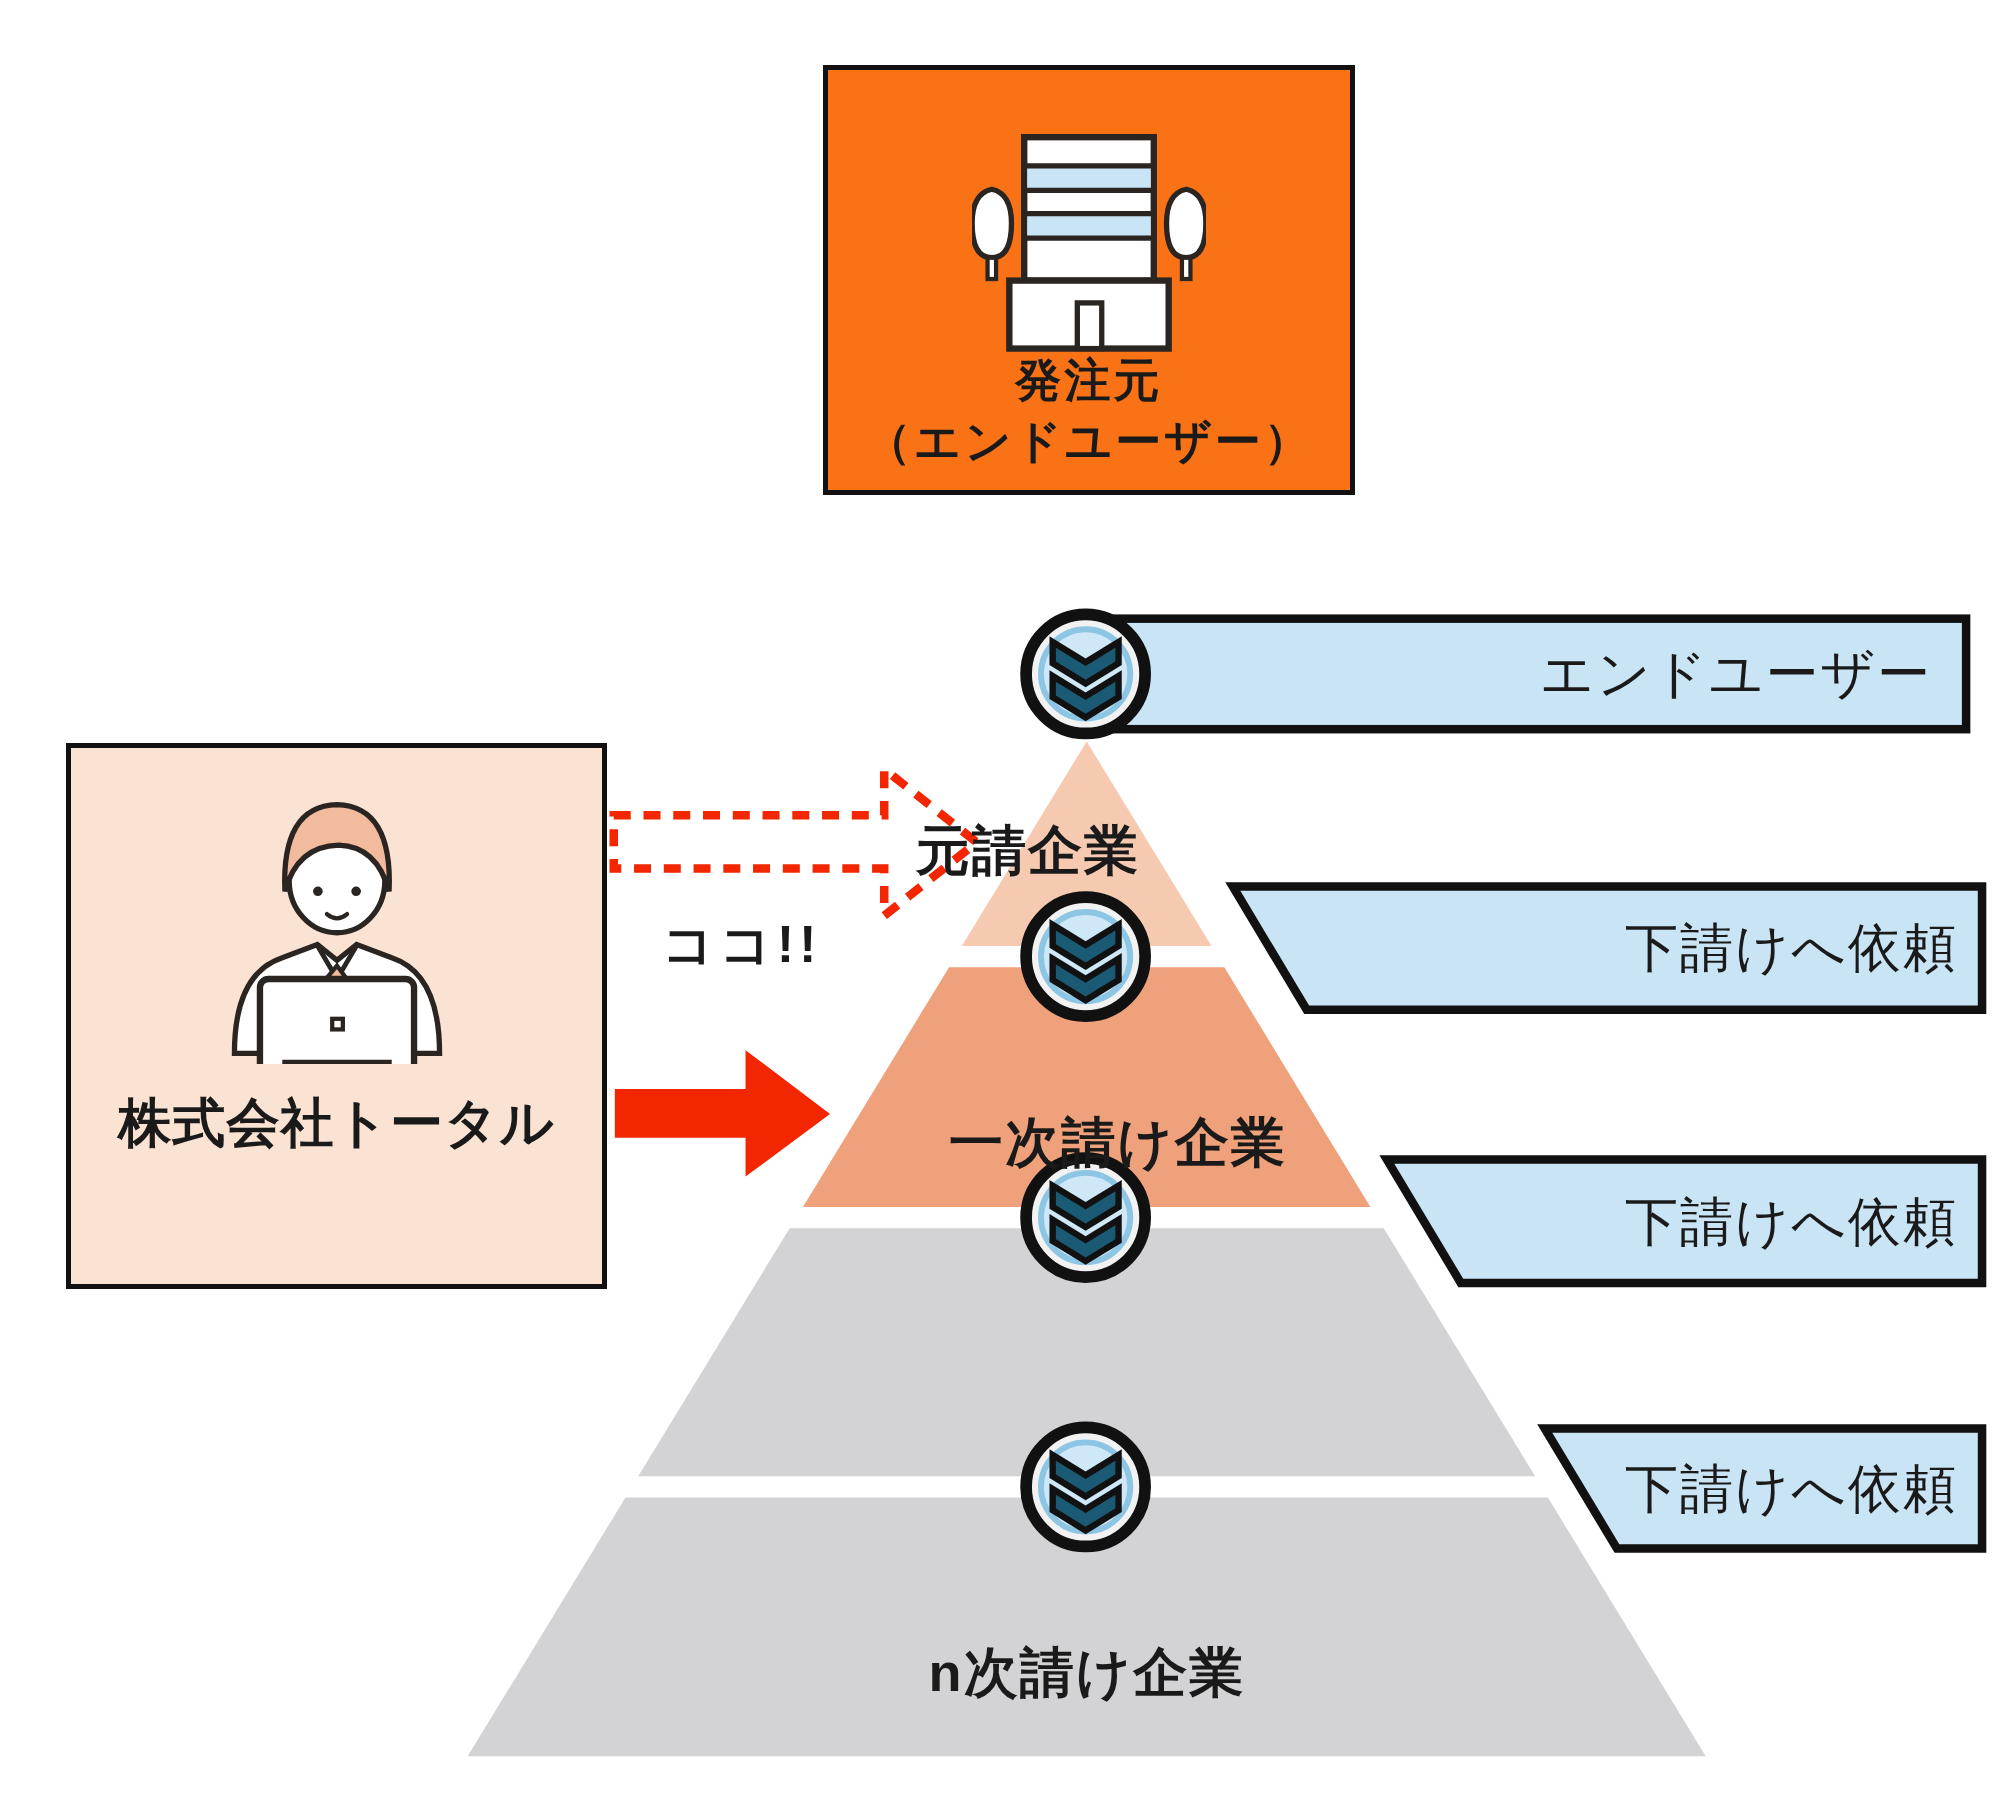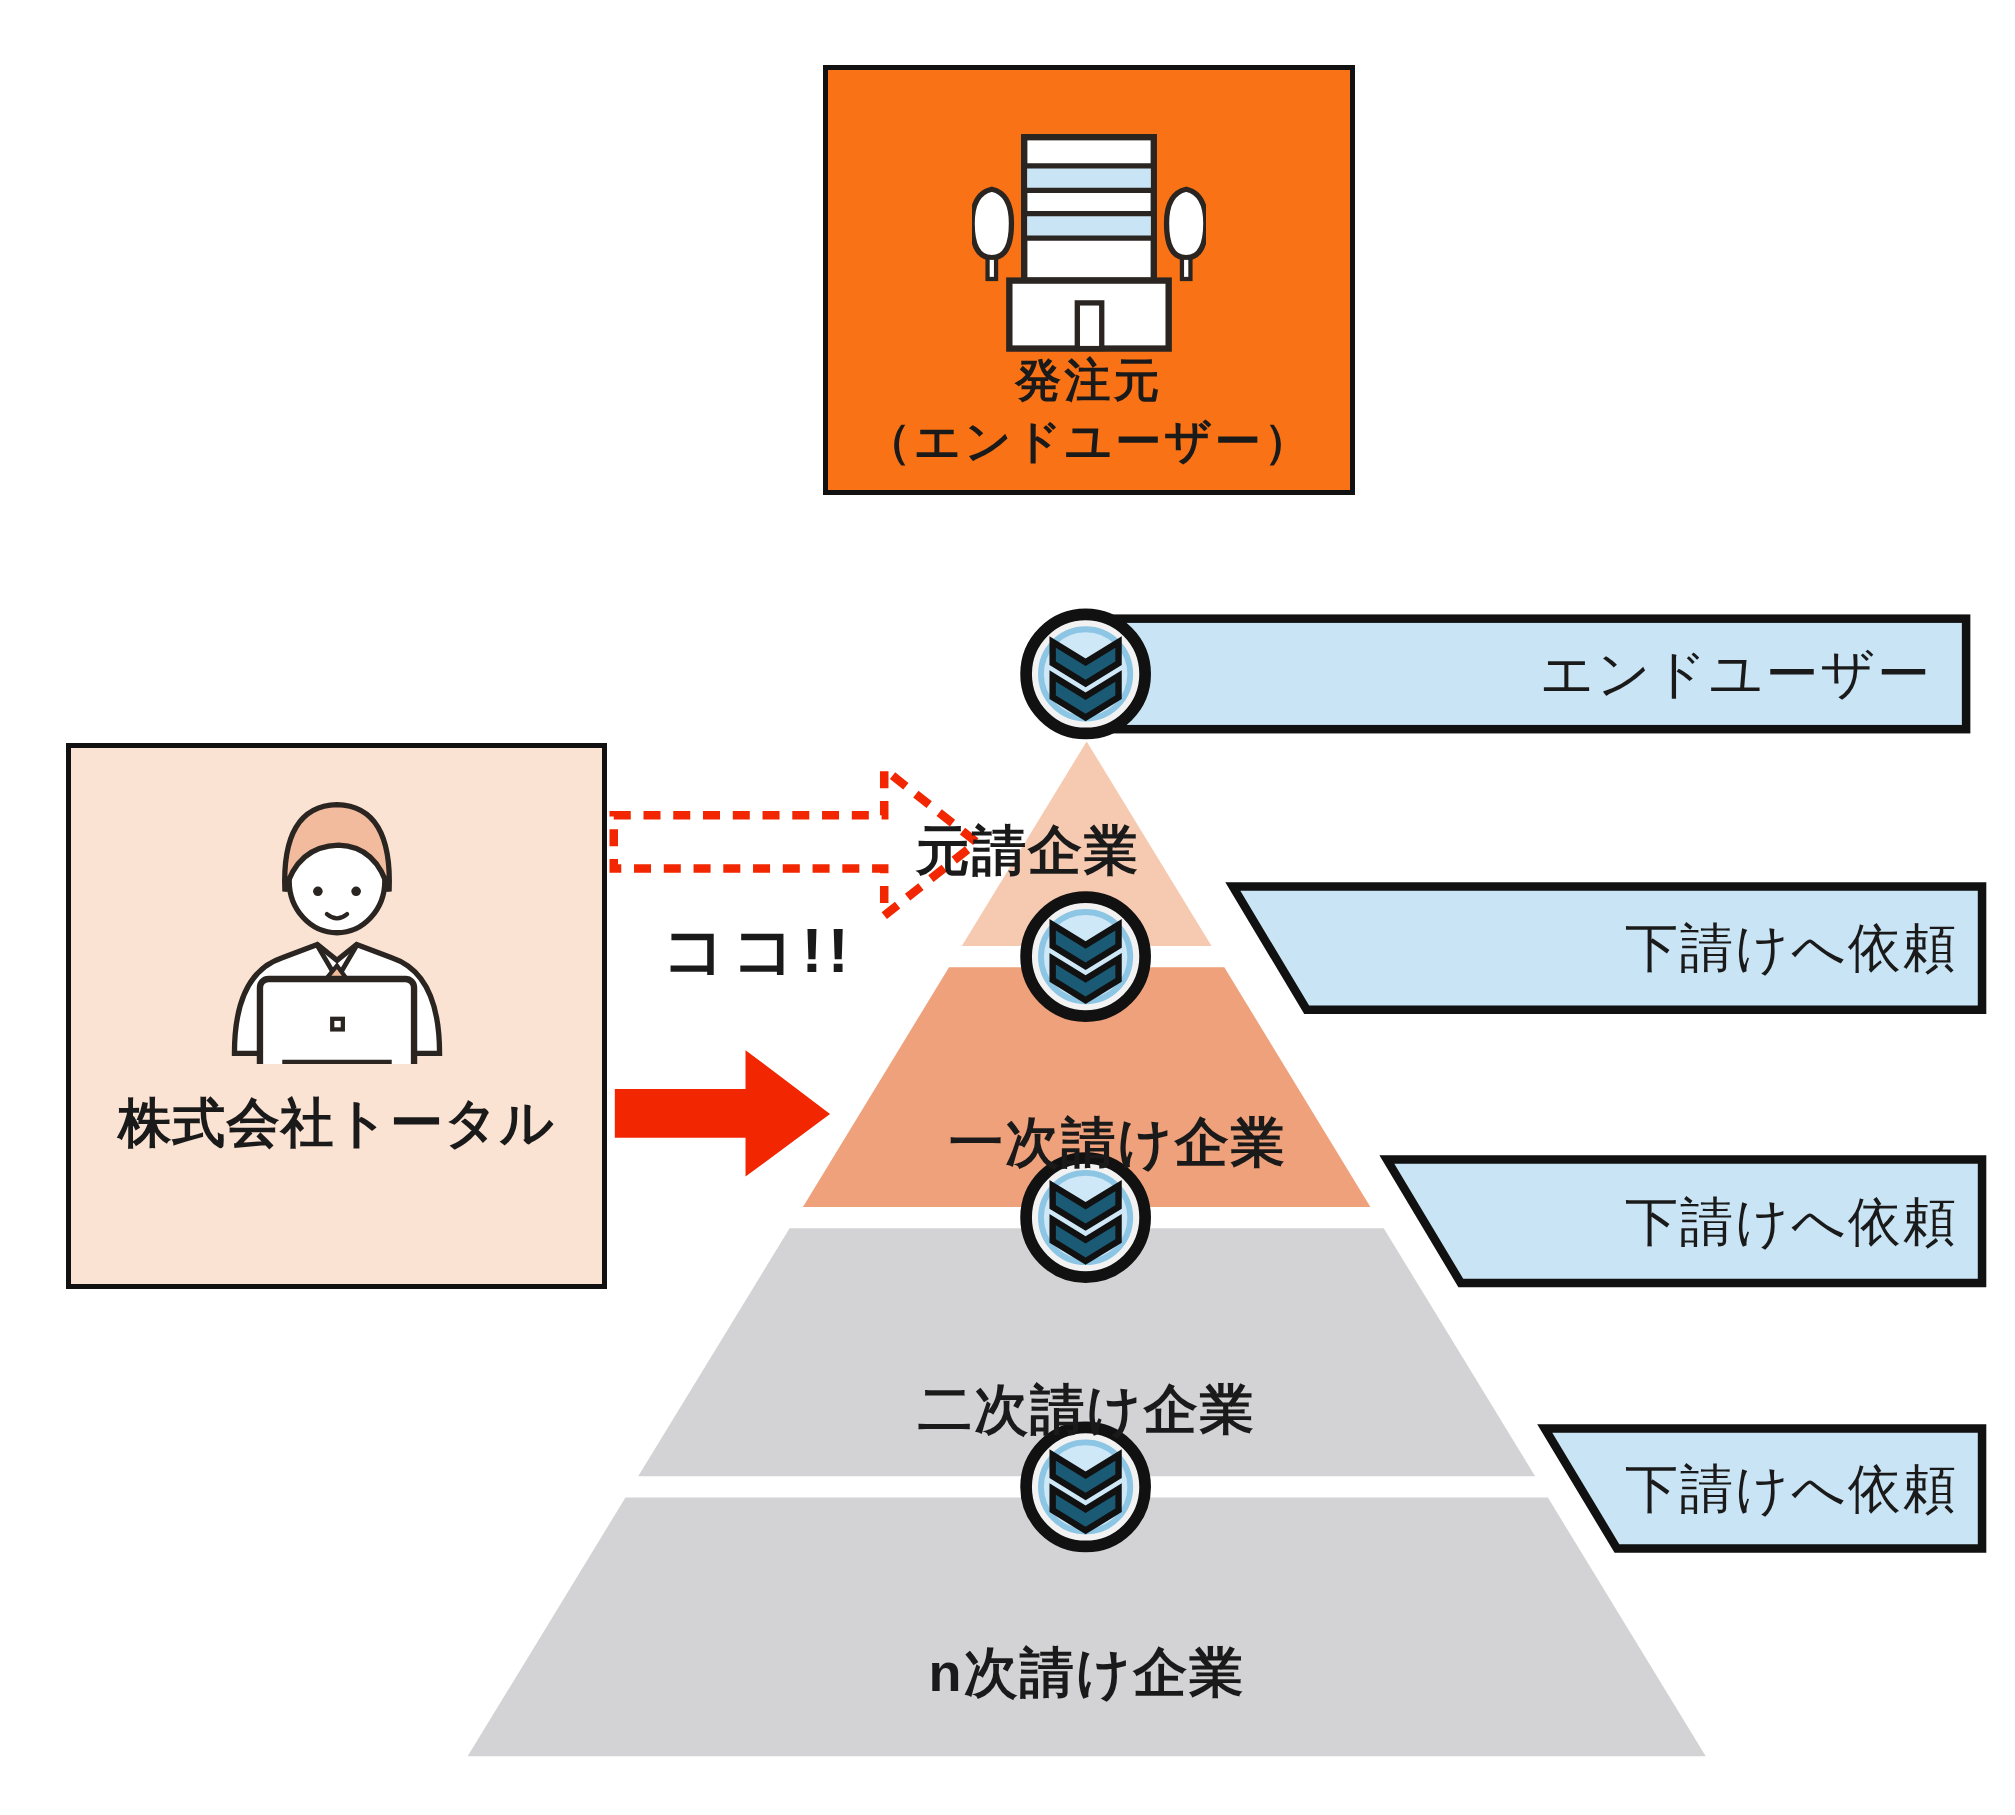--- a/index.html
+++ b/index.html
@@ -9,21 +9,21 @@
   .box{position:absolute;box-sizing:border-box;border:5.3px solid #111111;}
   .box-orderer{left:823px;top:65px;width:532px;height:430px;background:#f97316;}
   .box-company{left:66px;top:743px;width:541px;height:546px;background:#fbe3d4;}
   .box .icon-wrap{position:absolute;left:50%;transform:translateX(-50%);}
   .label{position:absolute;white-space:nowrap;color:#1a1a1a;line-height:1;}
   .lbl-center{transform:translateX(-50%);}
   .orderer-line{left:50%;transform:translateX(-50%);font-size:46px;font-weight:800;letter-spacing:3.2px;}
   .company-line{left:50%;transform:translateX(-50%);font-size:53px;font-weight:800;letter-spacing:1.1px;}
   .pyr-label{font-size:54px;font-weight:800;letter-spacing:2.1px;}
   .banner-label{font-size:53px;font-weight:500;letter-spacing:2.1px;text-align:right;}
-  .here-label{font-size:63px;font-weight:700;letter-spacing:5.3px;}
+  .here-label{font-size:51px;font-weight:700;letter-spacing:5.3px;}
 </style>
 </head>
 <body>
 
 <div class="stage">
 
   <div class="box box-orderer">
     <div class="icon-wrap" style="top:64px;">
       <svg width="234" height="239" viewBox="0 0 440 450">
 
@@ -104,21 +104,20 @@
 
     <path d="M1155,1534 H1664 V1447 L1838,1585 L1664,1723 V1634 H1155 Z" fill="none" stroke="#f22600" stroke-width="16" stroke-dasharray="32 24"></path>
 
     <polygon points="1157,2049 1403,2049 1403,1976 1562,2096 1403,2214 1403,2141 1157,2141" fill="#f22600"></polygon>
   </svg>
 
   <div class="label here-label" style="left:662px;top:919px;">ココ!!</div>
 
   <div class="label pyr-label lbl-center" style="left:1028px;top:823px;">元請企業</div>
   <div class="label pyr-label lbl-center" style="left:1118px;top:1115px;">一次請け企業</div>
-  <div class="label pyr-label lbl-center" style="left:1087px;top:1382px;">二次請け企業</div>
   <div class="label pyr-label lbl-center" style="left:1087px;top:1645px;">n次請け企業</div>
 
   <div class="label banner-label" style="right:83px;top:647px;">エンドユーザー</div>
   <div class="label banner-label" style="right:57px;top:921px;">下請けへ依頼</div>
   <div class="label banner-label" style="right:57px;top:1195px;">下請けへ依頼</div>
   <div class="label banner-label" style="right:57px;top:1462px;">下請けへ依頼</div>
 
 </div>
 
 

